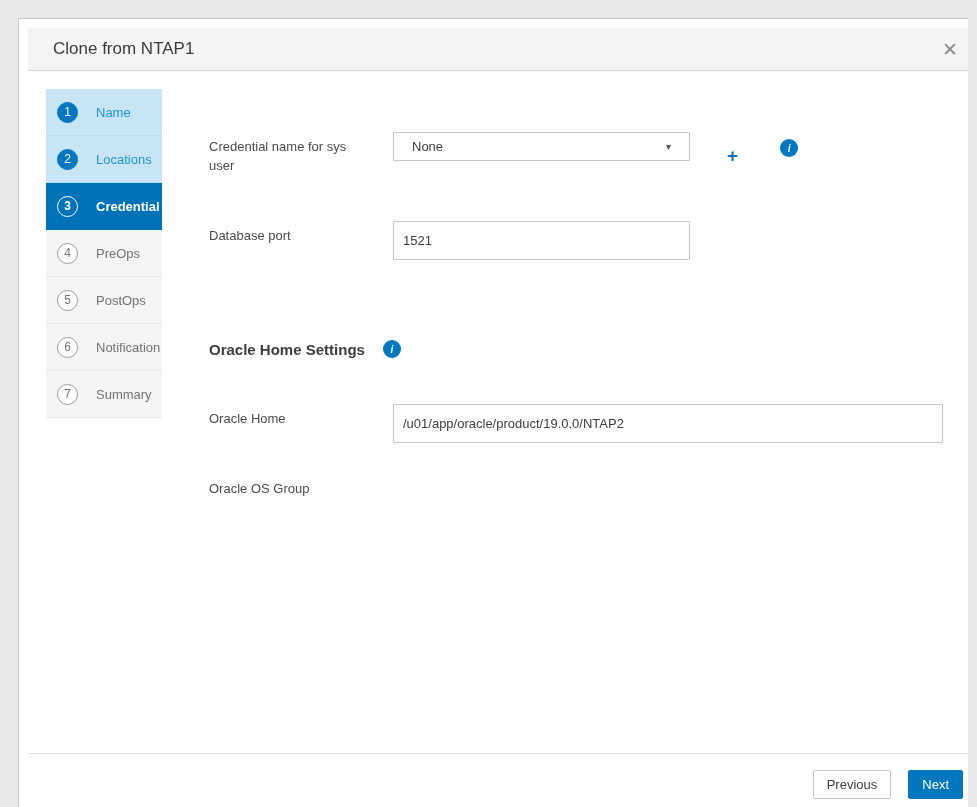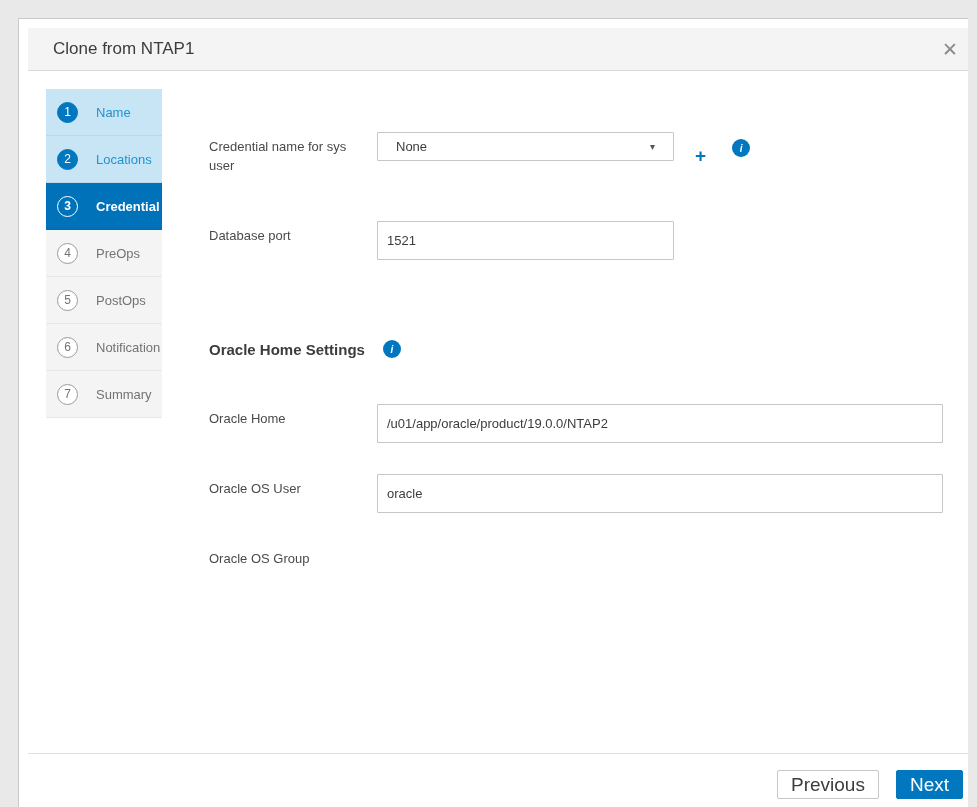--- a/index.html
+++ b/index.html
@@ -53,21 +53,21 @@
   .step.active .badge { border-color: #ffffff; color: #ffffff; background: transparent; }
   .step.todo { background: #f4f4f4; color: #737373; }
   .step.todo .badge { border-color: #9b9b9b; color: #737373; background: #fff; }
 
   
   .content { flex: 1; padding: 22px 24px 0 20px; overflow: hidden; }
   .section-heading {
     font-size: 15px; font-weight: 700; color: #3c3c3c;
     display: flex; align-items: center; gap: 9px;
   }
-  .form-row { display: flex; align-items: flex-start; }
+  .form-row { display: flex; align-items: flex-start; gap: 16px; }
   .label-col {
     width: 177px; flex: 0 0 auto;
     font-size: 13px; color: #4a4a4a;
     padding-top: 6px; padding-right: 18px;
     line-height: 1.45;
   }
   .text-input {
     height: 39px; border: 1px solid #c6c6c6; background: #fff;
     padding: 0 9px; font-size: 13px; color: #3c3c3c; font-family: inherit;
     border-radius: 1px;
@@ -95,21 +95,21 @@
   .row-info { margin-left: 17px; margin-top: 7px; }
 
   
   .footer {
     height: 62px; flex: 0 0 auto;
     border-top: 1px solid #e2e2e2; background: #fff;
     display: flex; align-items: center; justify-content: flex-end;
     gap: 17px; padding-right: 22px;
   }
   .btn {
-    height: 29px; font-size: 19px; border-radius: 2px;
+    height: 29px; font-size: 13px; border-radius: 2px;
     padding: 0 13px; cursor: pointer; font-family: inherit;
   }
   .btn.secondary { background: #fff; border: 1px solid #c6c6c6; color: #3c3c3c; }
   .btn.primary { background: #0077bf; border: 1px solid #0077bf; color: #fff; }
 </style>
 </head>
 <body>
 
 <div class="window">
 
@@ -172,24 +172,20 @@
       <div class="section-heading" style="margin-top: 54px;">
         <span>Oracle Home Settings</span>
         <span class="info-icon">i</span>
       </div>
 
       <div class="form-row" style="margin-top: 19px;">
         <div class="label-col">Oracle Home</div>
         <input class="text-input w-large" value="/u01/app/oracle/product/19.0.0/NTAP2" style="">
       </div>
 
-      <div class="form-row" style="margin-top: 13px;">
-        <div class="label-col">Oracle OS User</div>
-        <input class="text-input w-large" value="oracle" style="">
-      </div>
 
       <div class="form-row" style="margin-top: 13px;">
         <div class="label-col">Oracle OS Group</div>
       </div>
 
     </div>
   </div>
 
   <div class="footer">
     <button class="btn secondary">Previous</button>

